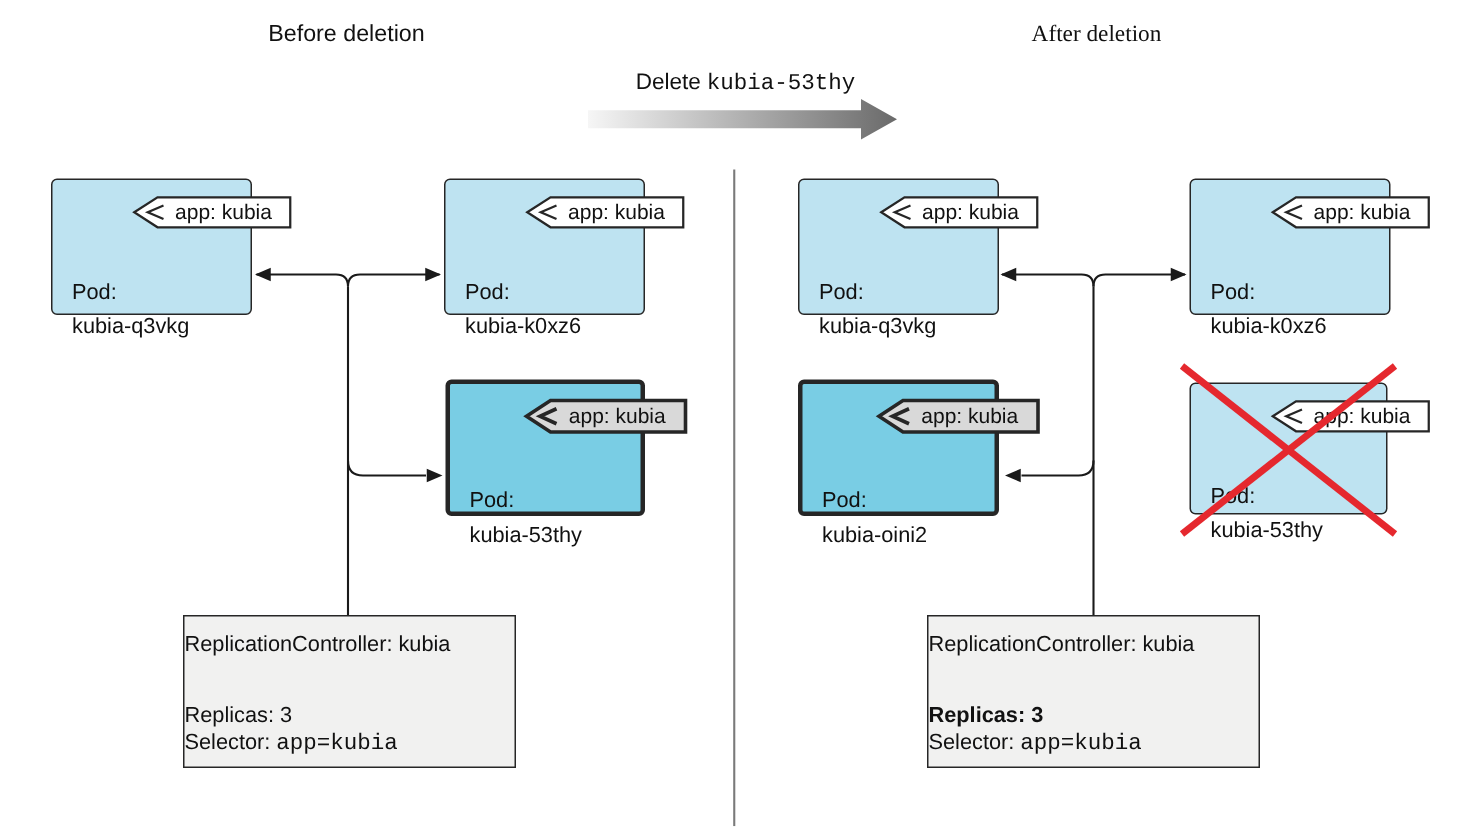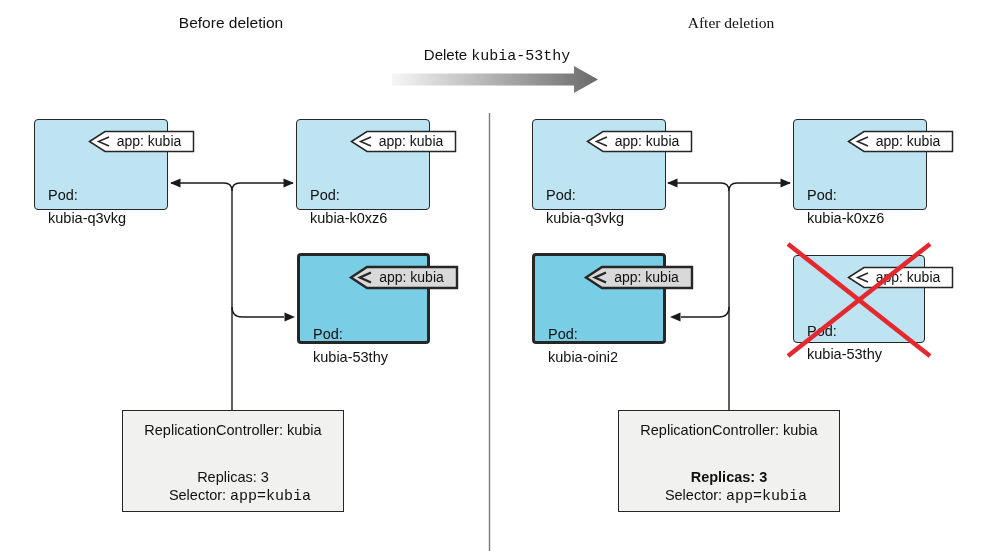--- a/index.html
+++ b/index.html
@@ -35,25 +35,25 @@
   .tag-poly{fill:var(--tag-white);stroke:var(--pod-border);stroke-width:1.5;}
   .tag-chev{fill:none;stroke:var(--pod-border);stroke-width:1.5;}
   .tag.gray .tag-poly{fill:var(--tag-gray);stroke-width:2.4;}
   .tag.gray .tag-chev{stroke-width:2.4;}
   .tag-text{position:relative;display:block;text-align:center;padding-left:15px;font-size:14px;line-height:23px;white-space:nowrap;}
   .tag.gray .tag-text{line-height:25px;}
 
   .status{position:absolute;width:200px;text-align:center;font-family:"Liberation Mono",monospace;font-size:15px;}
 
   .rc{position:absolute;width:222px;height:102px;box-sizing:border-box;background:var(--rc-fill);
-      border:1.8px solid var(--pod-border);text-align:center;font-size:14.5px;}
+      border:1.8px solid var(--pod-border);text-align:left;font-size:14.5px;}
   .rc-title{margin-top:11px;}
   .rc-replicas{margin-top:31px;}
   .rc-replicas.bold{font-weight:bold;}
-  .rc-selector{margin-top:2px;padding-left:14px;}
+  .rc-selector{margin-top:2px;}
   .rc-selector .mono{margin-left:4px;}
 
   .overlay{position:absolute;left:0;top:0;width:986px;height:551px;pointer-events:none;}
   .conn{stroke:var(--line);stroke-width:1.4;fill:none;}
   .ahead{fill:var(--line);stroke:none;}
   .divider{stroke:var(--divider);stroke-width:1.4;}
   .redx{stroke:var(--redx);stroke-width:4.6;}
 </style>
 </head>
 <body>

